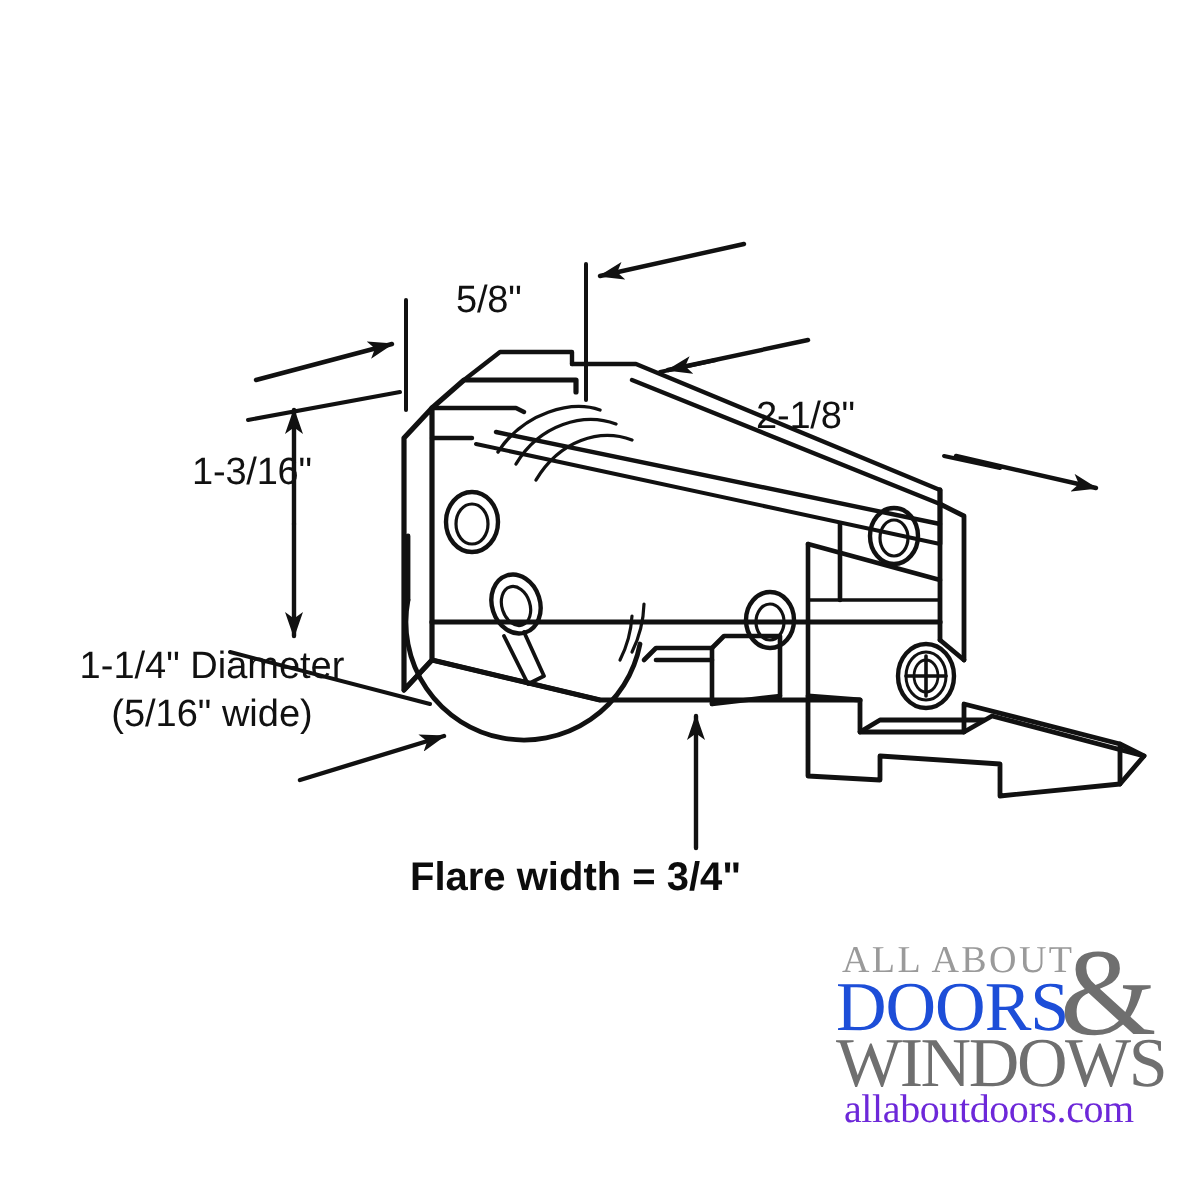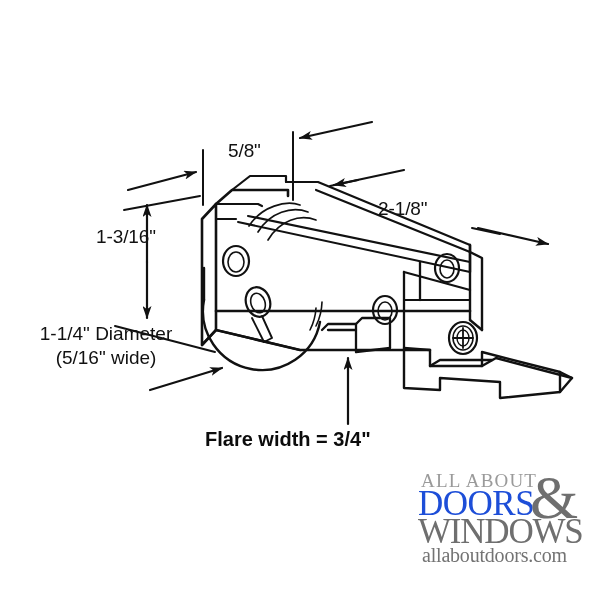--- a/index.html
+++ b/index.html
@@ -111,21 +111,21 @@
     color: #6f6f6f;
     letter-spacing: -1.2px;
     font-family: "Liberation Serif", serif;
     text-align: right;
   }
   .logo-url {
     position: absolute;
     left: 4px;
     top: 76px;
     font-size: 20px;
-    color: #737373;
+    color: #6d28d9;
     letter-spacing: -0.2px;
     font-family: "Liberation Serif", serif;
   }
 </style>
 </head>
 <body>
 
 <div id="page">
 
   <svg id="drawing-svg" viewBox="0 0 600 600">

